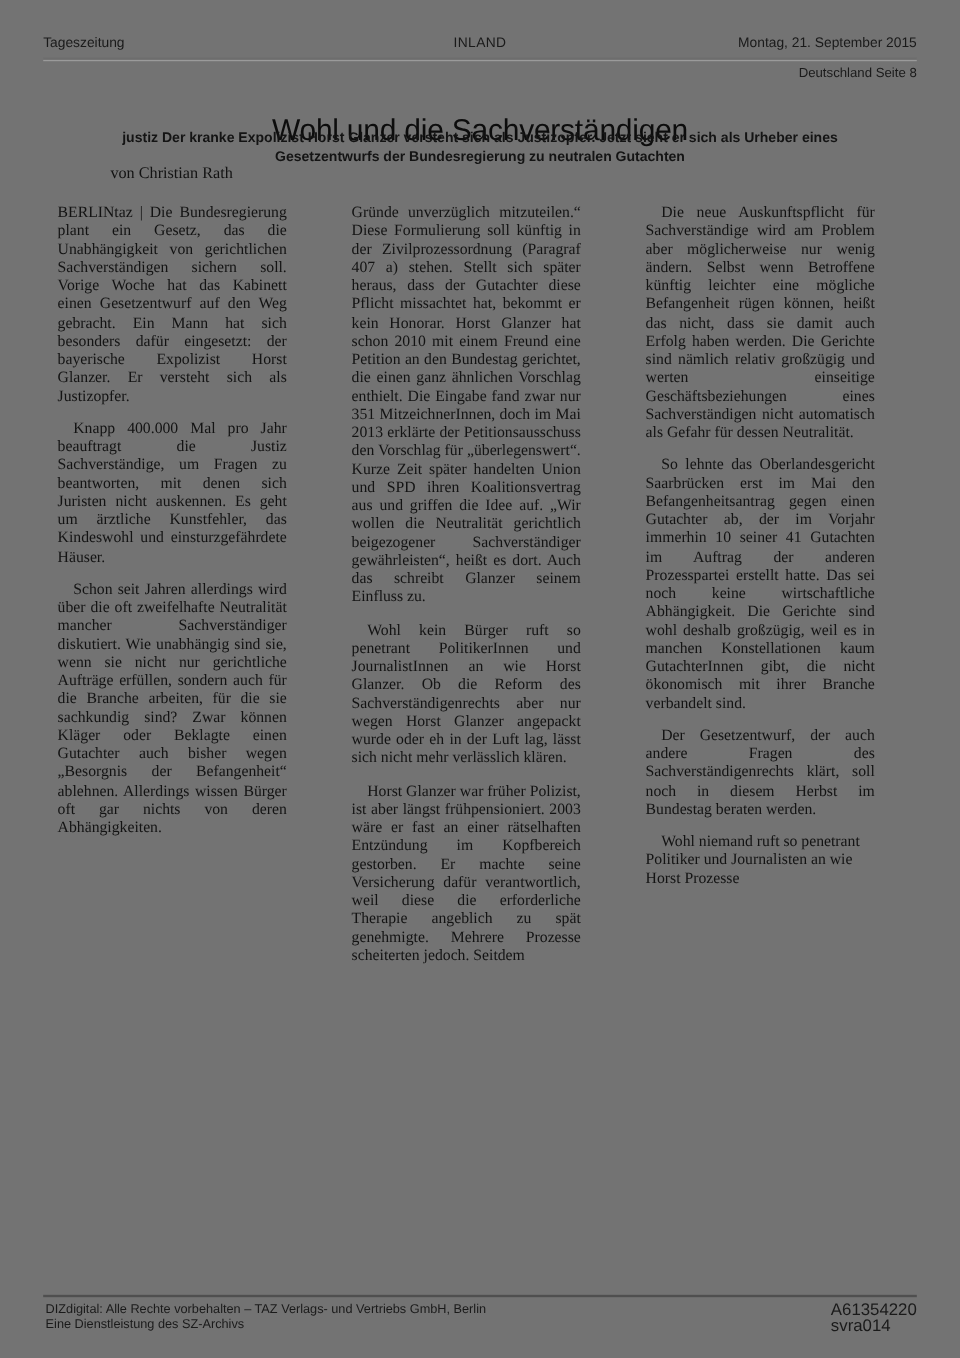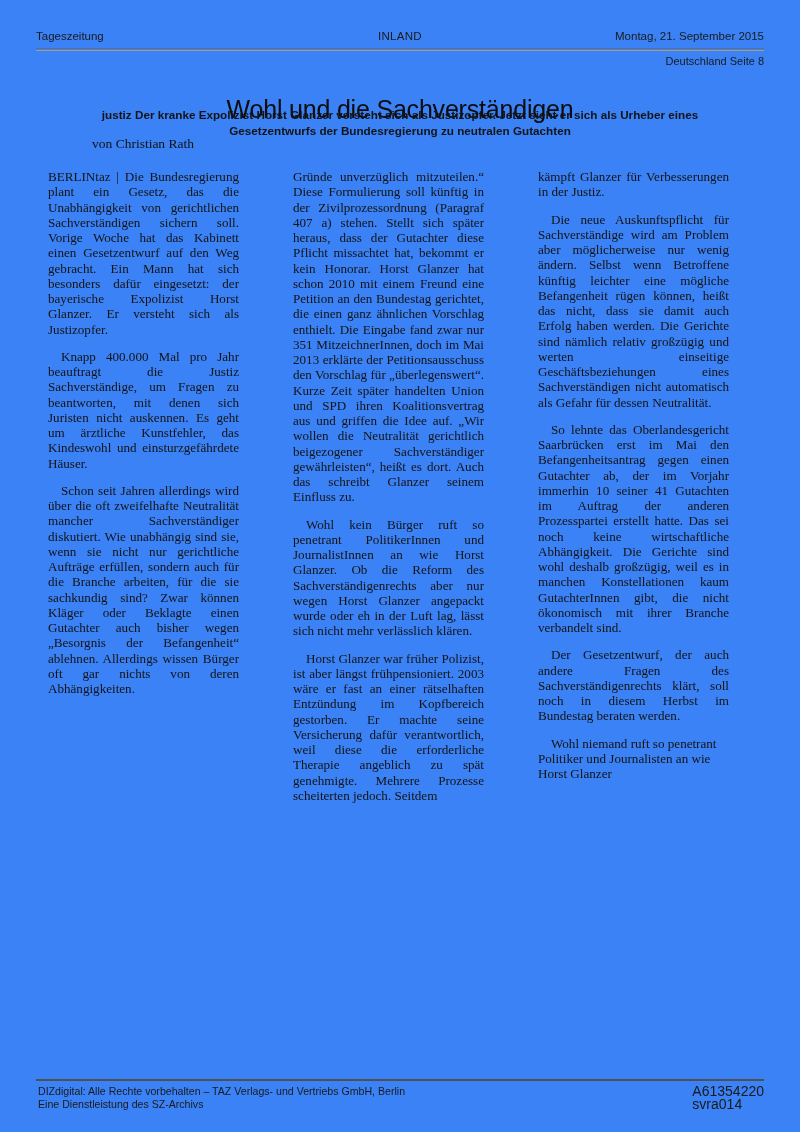--- a/index.html
+++ b/index.html
@@ -4,21 +4,21 @@
 <style>
   html, body {
     margin: 0;
     padding: 0;
     background: #ffffff;
   }
   .page {
     position: relative;
     width: 800px;
     height: 1132px;
-    background: #3b82f6;
+    background: #737373;
     overflow: hidden;
     font-family: "Liberation Serif", serif;
     color: #131313;
   }
 
   
   .masthead {
     position: absolute;
     left: 36px;
     top: 30px;
@@ -198,25 +198,24 @@
     <p>Schon seit Jahren allerdings wird über die oft zweifelhafte Neutralität mancher Sachverständiger diskutiert. Wie unabhängig sind sie, wenn sie nicht nur gerichtliche Aufträge erfüllen, sondern auch für die Branche arbeiten, für die sie sachkundig sind? Zwar können Kläger oder Beklagte einen Gutachter auch bisher wegen „Besorgnis der Befangenheit“ ablehnen. Allerdings wissen Bürger oft gar nichts von deren Abhängigkeiten.</p>
   </div>
 
   <div class="col col-2">
     <p class="cont">Gründe unverzüglich mitzuteilen.“ Diese Formulierung soll künftig in der Zivilprozessordnung (Paragraf 407 a) stehen. Stellt sich später heraus, dass der Gutachter diese Pflicht missachtet hat, bekommt er kein Honorar. Horst Glanzer hat schon 2010 mit einem Freund eine Petition an den Bundestag gerichtet, die einen ganz ähnlichen Vorschlag enthielt. Die Eingabe fand zwar nur 351 MitzeichnerInnen, doch im Mai 2013 erklärte der Petitionsausschuss den Vorschlag für „überlegenswert“. Kurze Zeit später handelten Union und SPD ihren Koalitionsvertrag aus und griffen die Idee auf. „Wir wollen die Neutralität gerichtlich beigezogener Sachverständiger gewährleisten“, heißt es dort. Auch das schreibt Glanzer seinem Einfluss zu.</p>
     <p>Wohl kein Bürger ruft so penetrant PolitikerInnen und JournalistInnen an wie Horst Glanzer. Ob die Reform des Sachverständigenrechts aber nur wegen Horst Glanzer angepackt wurde oder eh in der Luft lag, lässt sich nicht mehr verlässlich klären.</p>
     <p>Horst Glanzer war früher Polizist, ist aber längst frühpensioniert. 2003 wäre er fast an einer rätselhaften Entzündung im Kopfbereich gestorben. Er machte seine Versicherung dafür verantwortlich, weil diese die erforderliche Therapie angeblich zu spät genehmigte. Mehrere Prozesse scheiterten jedoch. Seitdem</p>
   </div>
 
   <div class="col col-3">
-    <p class="cont">kämpft Glanzer für Verbesserungen in der Justiz.</p>
     <p>Die neue Auskunftspflicht für Sachverständige wird am Problem aber möglicherweise nur wenig ändern. Selbst wenn Betroffene künftig leichter eine mögliche Befangenheit rügen können, heißt das nicht, dass sie damit auch Erfolg haben werden. Die Gerichte sind nämlich relativ großzügig und werten einseitige Geschäftsbeziehungen eines Sachverständigen nicht automatisch als Gefahr für dessen Neutralität.</p>
     <p>So lehnte das Oberlandesgericht Saarbrücken erst im Mai den Befangenheitsantrag gegen einen Gutachter ab, der im Vorjahr immerhin 10 seiner 41 Gutachten im Auftrag der anderen Prozesspartei erstellt hatte. Das sei noch keine wirtschaftliche Abhängigkeit. Die Gerichte sind wohl deshalb großzügig, weil es in manchen Konstellationen kaum GutachterInnen gibt, die nicht ökonomisch mit ihrer Branche verbandelt sind.</p>
     <p>Der Gesetzentwurf, der auch andere Fragen des Sachverständigenrechts klärt, soll noch in diesem Herbst im Bundestag beraten werden.</p>
-    <p class="last-para">Wohl niemand ruft so penetrant Politiker und Journalisten an wie Horst Glanzer</p>
+    <p class="last-para">Wohl niemand ruft so penetrant Politiker und Journalisten an wie Horst Prozesse</p>
   </div>
 
   <div class="rule-foot"></div>
   <div class="footer-left">
     <div>DIZdigital: Alle Rechte vorbehalten – TAZ Verlags- und Vertriebs GmbH, Berlin</div>
     <div>Eine Dienstleistung des SZ-Archivs</div>
   </div>
   <div class="footer-right">
     <div>A61354220</div>
     <div>svra014</div>

